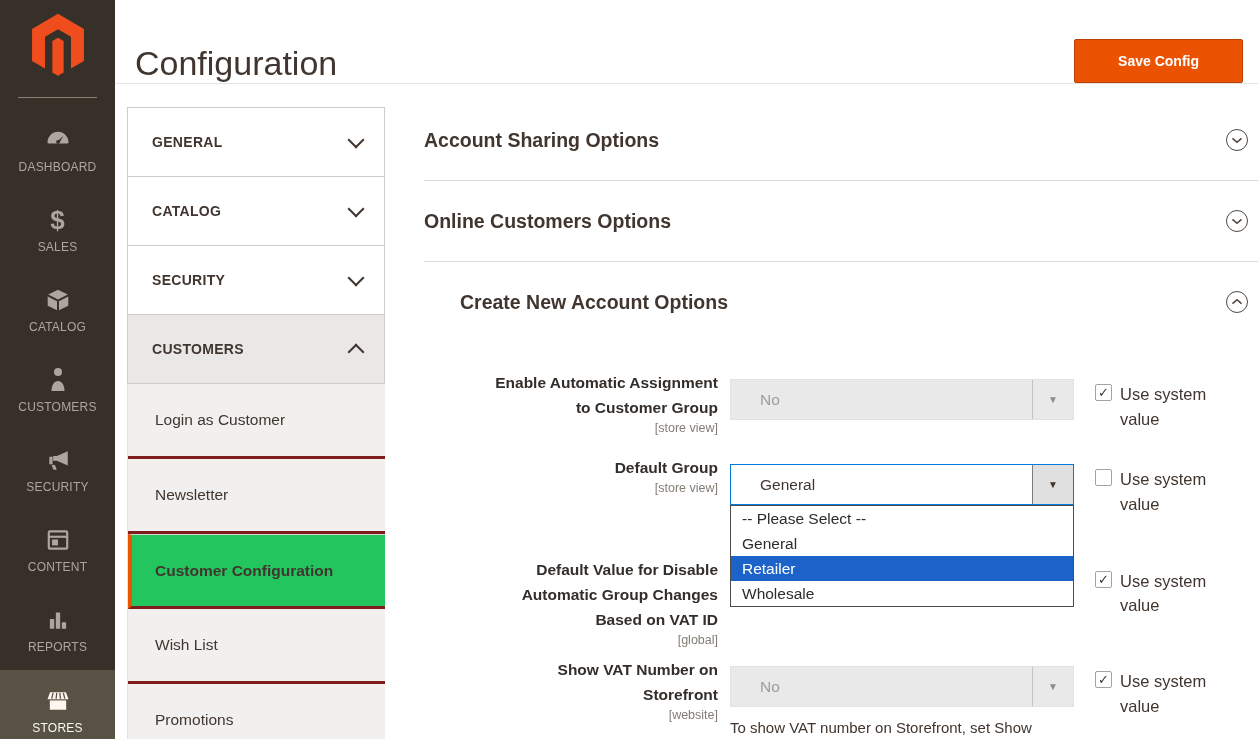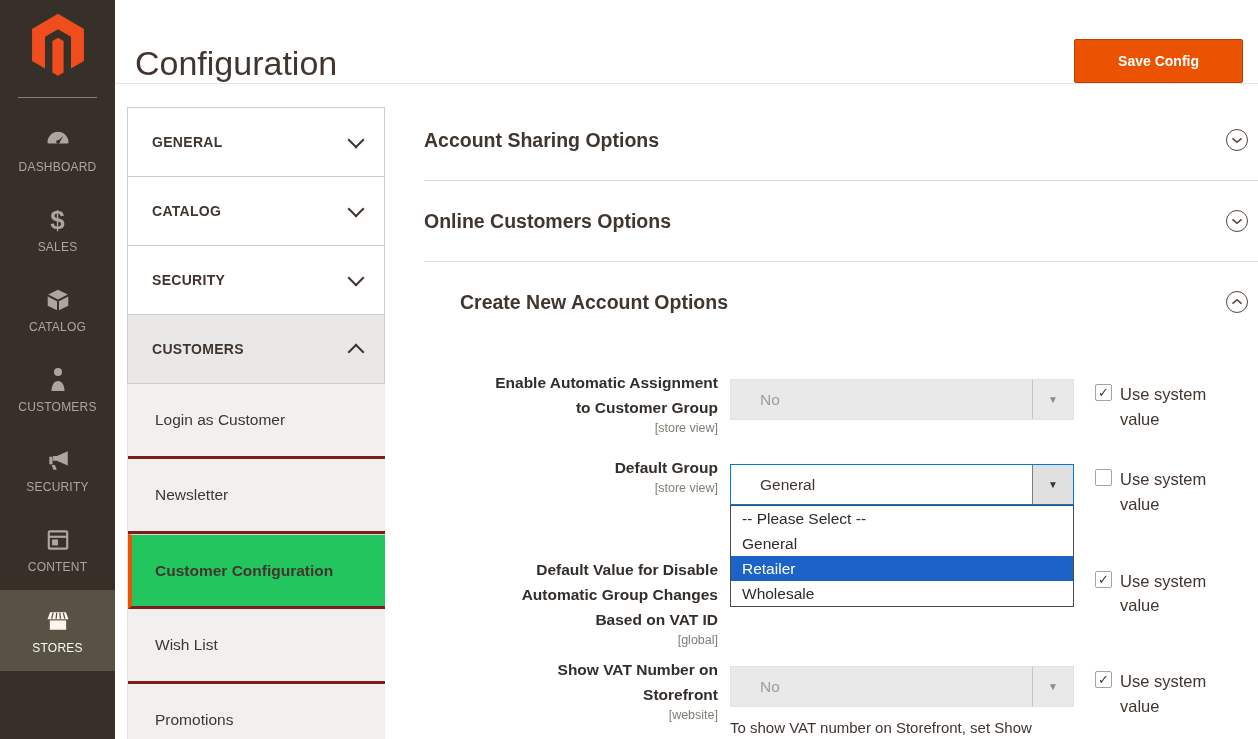--- a/index.html
+++ b/index.html
@@ -180,20 +180,30 @@
       <span class="s-icon">
         <svg width="26" height="26" viewBox="0 0 24 24" fill="none" stroke="currentColor" stroke-width="2">
           <rect x="3.5" y="4" width="17" height="16" rx="1"></rect>
           <line x1="3.5" y1="9" x2="20.5" y2="9"></line>
           <rect x="6.5" y="11.5" width="5.5" height="5.5" fill="currentColor" stroke="none"></rect>
         </svg>
       </span>
       <span class="s-label">CONTENT</span>
     </div>
 
+    <div class="side-item">
+      <span class="s-icon">
+        <svg width="26" height="26" viewBox="0 0 24 24" fill="currentColor">
+          <rect x="4.5" y="11" width="4" height="9" rx="0.5"></rect>
+          <rect x="10" y="5" width="4" height="15" rx="0.5"></rect>
+          <rect x="15.5" y="14" width="4" height="6" rx="0.5"></rect>
+        </svg>
+      </span>
+      <span class="s-label">REPORTS</span>
+    </div>
 
     <div class="side-item active">
       <span class="s-icon">
         <svg width="28" height="28" viewBox="0 0 24 24" fill="#fdf6ee">
           <path d="M3 10.5 L5.2 4.5 H18.8 L21 10.5 Z"></path>
           <path d="M5 11.5 H19 V19.5 H5 Z"></path>
           <path d="M7.8 5 L6.6 10 M10.9 5 L10.4 10 M13.6 5 L14.1 10 M16.6 5 L17.8 10" stroke="#575244" stroke-width="1.1" fill="none"></path>
         </svg>
       </span>
       <span class="s-label">STORES</span>

